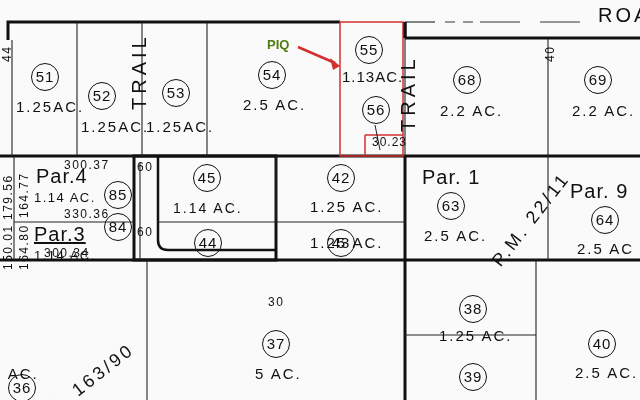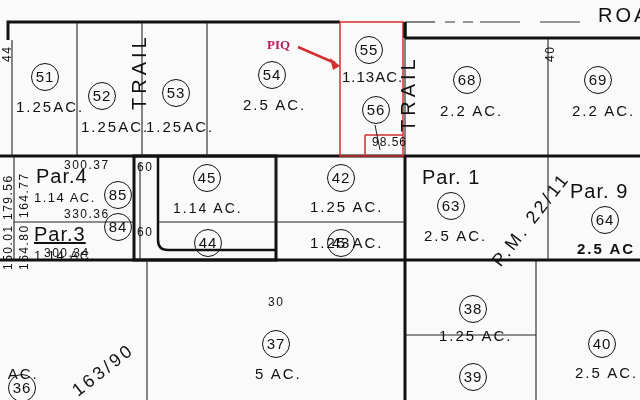--- a/index.html
+++ b/index.html
@@ -7,21 +7,21 @@
          font-family:"DejaVu Sans Condensed","DejaVu Sans", sans-serif; color:#111; }
   .map { position:absolute; left:0; top:0; width:640px; height:400px; }
   .lbl { position:absolute; font-family:"Liberation Sans", sans-serif; color:#111; white-space:nowrap; letter-spacing:1px; transform-origin:left top; }
   .num { position:absolute; width:26px; height:26px; border:1.3px solid #111; border-radius:50%;
          font-family:"Liberation Sans", sans-serif; font-size:15px; line-height:26px; text-align:center; letter-spacing:1px; background:transparent; }
   .ac { font-size:15px; letter-spacing:2px; }
   .par { font-size:20px; letter-spacing:1px; }
   .dim { font-size:12px; letter-spacing:1.5px; }
   .vert { transform:rotate(-90deg); }
   .trail { font-size:20px; letter-spacing:4px; }
-  .piq { color:#be185d; font-weight:bold; font-size:13px; letter-spacing:0;font-family:Liberation Serif, serif; }
+  .piq { color:#4d7c0f; font-weight:bold; font-size:13px; letter-spacing:0; }
   .diag { font-size:18px; letter-spacing:3px; }
 </style>
 </head>
 <body>
 
 <svg class="map" width="640" height="400" viewBox="0 0 640 400">
 
   <g stroke="#333" stroke-width="1.2">
     <line x1="405" y1="22" x2="435" y2="22"></line>
     <line x1="445" y1="22" x2="475" y2="22" stroke-dasharray="10,8"></line>
@@ -112,36 +112,36 @@
 <div class="lbl dim" style="left:44px;top:260px;transform:translateY(-14px);">300.34</div>
 <div class="lbl dim vert" style="left:17px;top:218px;">164.77</div>
 <div class="lbl dim vert" style="left:17px;top:270px;">164.80</div>
 <div class="lbl dim vert" style="left:1px;top:220px;">179.56</div>
 <div class="lbl dim vert" style="left:1px;top:270px;">150.01</div>
 <div class="lbl dim vert" style="left:0px;top:62px;">44</div>
 <div class="lbl dim vert" style="left:543px;top:62px;">40</div>
 <div class="lbl dim" style="left:137px;top:160px;">60</div>
 <div class="lbl dim" style="left:137px;top:225px;">60</div>
 <div class="lbl dim" style="left:268px;top:295px;">30</div>
-<div class="lbl" style="left:372px;top:135px;font-size:12px;letter-spacing:1px;">98.56</div>
+<div class="lbl" style="left:372px;top:135px;font-size:12px;letter-spacing:1px;">30.23</div>
 
 <div class="num" style="left:193px;top:164px;">45</div>
 <div class="lbl" style="left:173px;top:200px;font-size:14px;letter-spacing:2px;">1.14 AC.</div>
 <div class="num" style="left:194px;top:229px;">44</div>
 <div class="num" style="left:327px;top:164px;text-align:center;">42</div>
 <div class="lbl ac" style="left:310px;top:198px;">1.25 AC.</div>
 <div class="num" style="left:327px;top:229px;">43</div>
 <div class="lbl ac" style="left:310px;top:264px;transform:translateY(-30px);">1.25 AC.</div>
 
 <div class="lbl par" style="left:422px;top:166px;">Par. 1</div>
 <div class="num" style="left:437px;top:192px;">63</div>
 <div class="lbl ac" style="left:424px;top:227px;">2.5 AC.</div>
 <div class="lbl par" style="left:570px;top:180px;">Par. 9</div>
 <div class="num" style="left:591px;top:206px;">64</div>
-<div class="lbl ac" style="left:577px;top:240px;font-weight:bold;">2.5 AC</div>
+<div class="lbl ac" style="left:577px;top:240px;">2.5 AC</div>
 <div class="lbl diag" style="left:488px;top:258px;transform:rotate(-52deg);">P.M. 22/11</div>
 
 <div class="num" style="left:8px;top:330px;margin-top:44px;">36</div>
 <div class="lbl ac" style="left:-8px;top:365px;">5 AC.</div>
 <div class="lbl diag" style="left:25px;top:418px;transform:rotate(-38deg);">P.M. 163/90</div>
 <div class="num" style="left:262px;top:330px;">37</div>
 <div class="lbl ac" style="left:255px;top:365px;">5 AC.</div>
 <div class="num" style="left:459px;top:295px;">38</div>
 <div class="lbl ac" style="left:439px;top:330px;transform:translateY(-3px);">1.25 AC.</div>
 <div class="num" style="left:459px;top:363px;">39</div>

